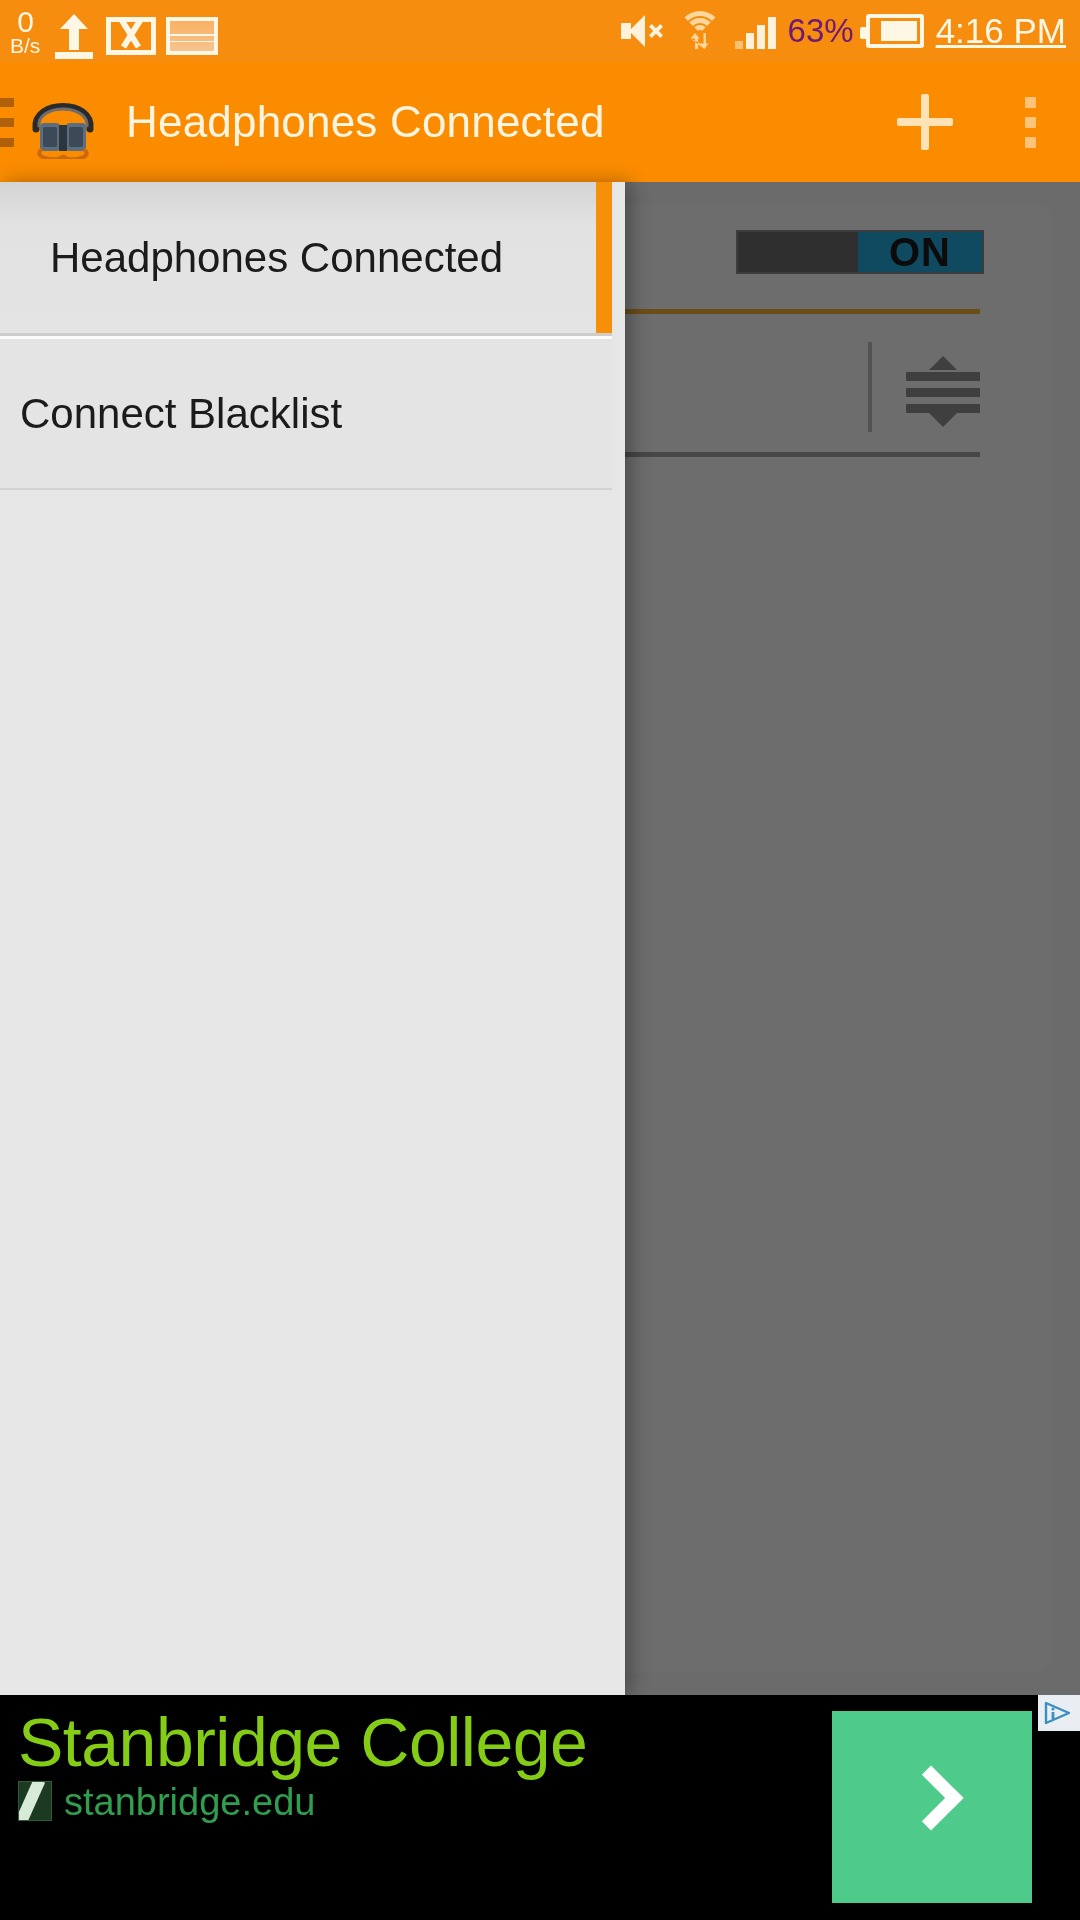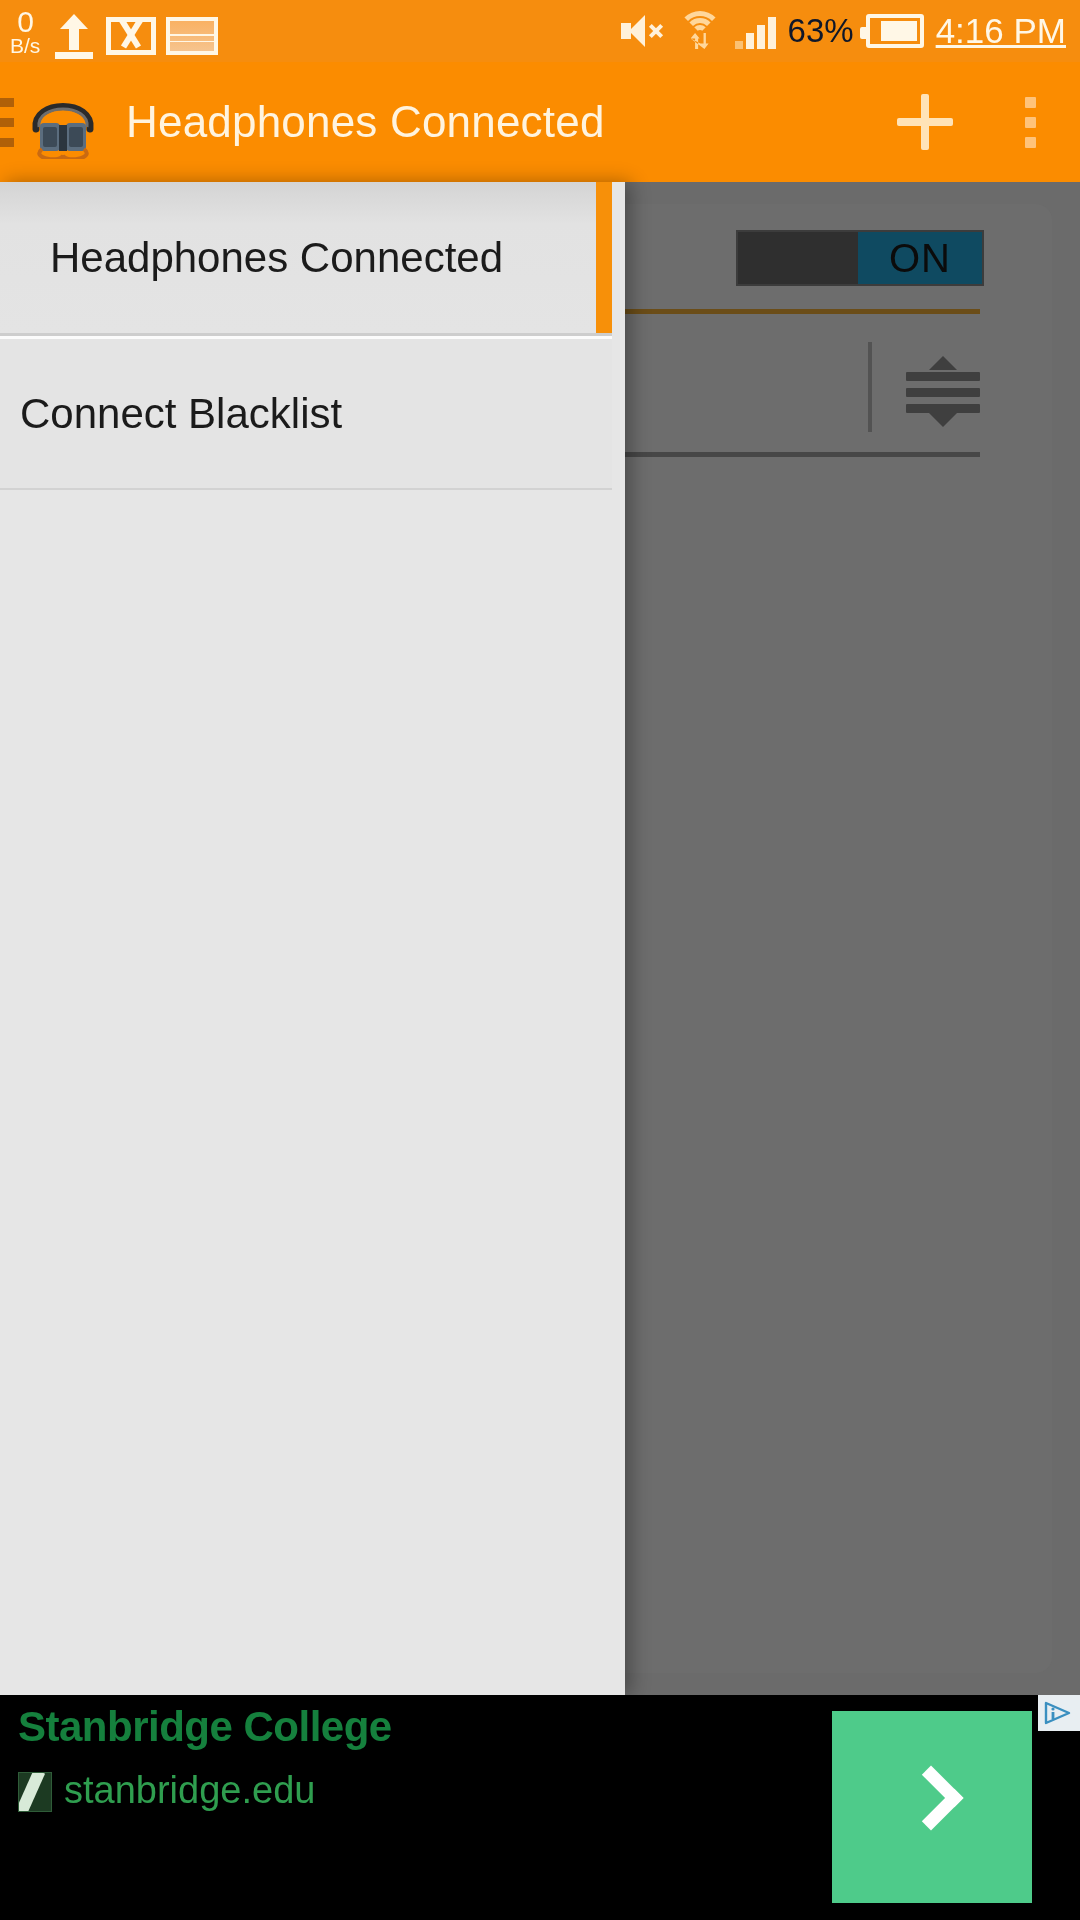--- a/index.html
+++ b/index.html
@@ -94,21 +94,21 @@
     background:linear-gradient(#ffd79b,#ffd79b); clip-path:polygon(0% 35%,25% 35%,25% 100%,42% 100%,42% 35%,50% 35%,25% 0%,0% 35%, 55% 65%,72% 65%,72% 0%,85% 0%,85% 65%,100% 65%,77% 100%);
   }
 
   .icon-signal { display:flex; align-items:flex-end; gap:3px; height:36px; }
   .icon-signal i { display:block; width:8px; background:#fff1da; }
   .icon-signal i:nth-child(1){ height:8px; background:#fbc173; }
   .icon-signal i:nth-child(2){ height:16px; }
   .icon-signal i:nth-child(3){ height:24px; }
   .icon-signal i:nth-child(4){ height:32px; }
 
-  .battery-pct { color:#0f172a; font-size:33px; letter-spacing:0px; }
+  .battery-pct { color:#701a75; font-size:33px; letter-spacing:0px; }
   .icon-battery { position:relative; width:58px; height:34px; border:4px solid #fff7e6; border-radius:3px; }
   .icon-battery:before {
     content:""; position:absolute; left:-10px; top:9px; width:7px; height:12px; background:#fff7e6;
     border-radius:2px 0 0 2px;
   }
   .icon-battery .fill { position:absolute; right:3px; top:3px; bottom:3px; width:36px; background:#fff7e6; }
   .clock { color:#fff7e6; font-size:35px; letter-spacing:0px;text-decoration:underline; }
 
   
   #action-bar {
@@ -146,22 +146,22 @@
   }
   #bg-card {
     position:absolute; top:22px; left:40px; right:28px; bottom:22px;
     background:#6d6d6d; border-radius:16px;
   }
   #row-toggle {
     position:absolute; top:0; left:0; right:0; height:110px;
   }
   #toggle-switch {
     position:absolute; right:68px; top:26px;
-    width:248px; height:56px; background:#2f2f2f;
-    border:2px solid #3c3c3c; display:flex;
+    width:248px; height:44px; background:#2f2f2f;
+    border:2px solid #3c3c3c; display:flex;font-weight:bold;
   }
   #toggle-knob {
     margin-left:auto; width:124px; height:100%;
     background:#0f4a61; display:flex; align-items:center; justify-content:center;
   }
   #toggle-knob span { color:#0b0b0b; font-size:40px; letter-spacing:1px; }
   #divider-amber {
     position:absolute; top:105px; left:8px; right:72px; height:5px; background:#6b4d18;
   }
   #row-handle {
@@ -223,24 +223,24 @@
     position:absolute; top:311px; left:0; width:625px; bottom:0; background:#e6e6e6;
   }
 
   
   #ad-banner {
     position:absolute; left:0; bottom:0; width:1080px; height:225px;
     background:#000; overflow:hidden;
   }
   #ad-head {
     position:absolute; left:18px; top:8px;
-    color:#15803d; font-size:42px; font-weight:700; letter-spacing:-0.5px;
+    color:#84cc16; font-size:68px; font-weight:400; letter-spacing:-0.5px;
   }
   #ad-url-row {
-    position:absolute; left:18px; top:74px; display:flex; align-items:flex-end; gap:12px;
+    position:absolute; left:18px; top:86px; display:flex; align-items:flex-start; gap:12px;
   }
   #ad-favicon {
     width:34px; height:40px; background:#1c3a22; position:relative; overflow:hidden;
     border:1px solid #2f5c38;
   }
   #ad-favicon:before {
     content:""; position:absolute; left:4px; top:-4px; width:12px; height:52px;
     background:#d8ead8; transform:rotate(24deg);
   }
   #ad-url { color:#2f9e4f; font-size:38px; }

